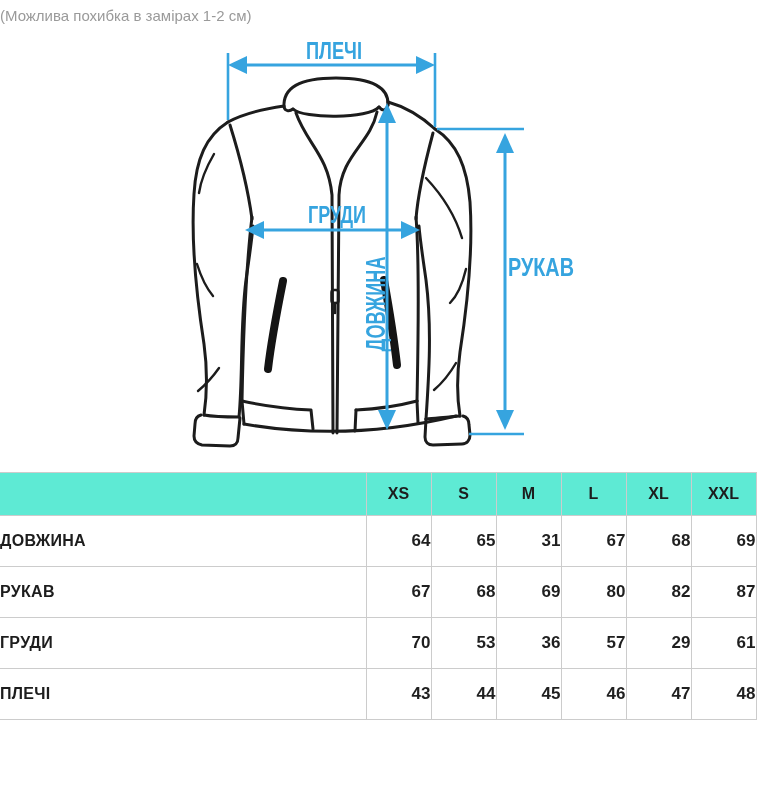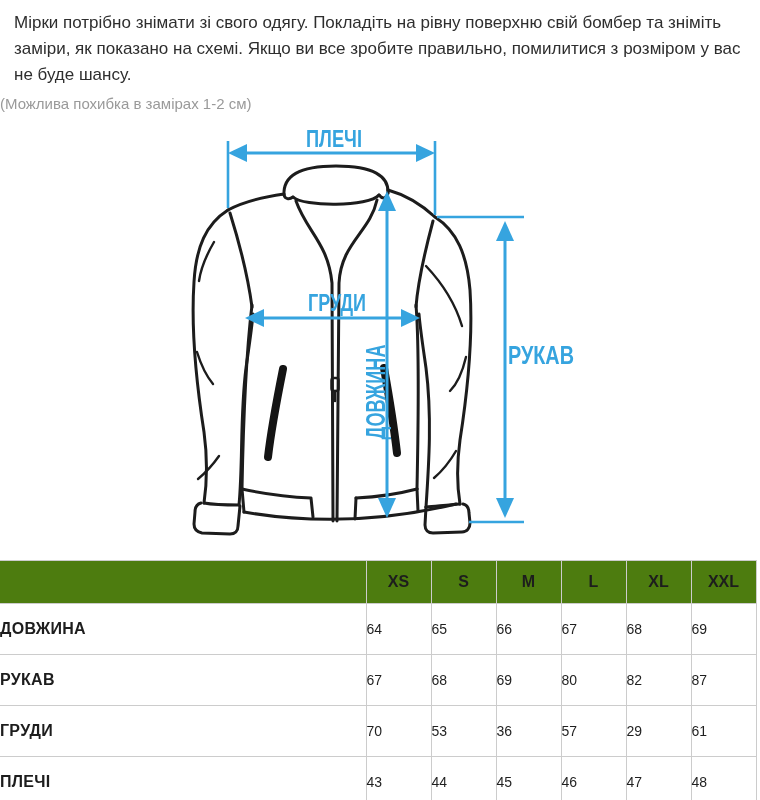--- a/index.html
+++ b/index.html
@@ -46,49 +46,48 @@
   table.sizes col.label-col { width: 366px; }
   table.sizes col.size-col { width: 65px; }
   table.sizes th, table.sizes td {
     border-bottom: 1px solid #cccccc;
     border-right: 1px solid #cccccc;
     box-sizing: border-box;
     padding: 0;
   }
   table.sizes th {
     height: 43px;
-    background: #4d7c0f;
+    background: #5eead4;
     font-size: 16px;
     font-weight: bold;
     color: #1d1d1d;
     text-align: center;
   }
   table.sizes th.corner { text-align: left; }
   table.sizes td { height: 51px; background: #ffffff; }
   td.row-label {
     font-size: 16px;
     font-weight: bold;
     color: #1d1d1d;
     text-align: left;
     padding-left: 8px;
     letter-spacing: 0.3px;
   }
   td.value {
-    font-size: 14px;
+    font-size: 17px;
     color: #1f1f1f;
-    text-align: left;
-    font-weight: normal;
+    text-align: right;
+    font-weight: bold;
   }
 </style>
 </head>
 <body>
 
 <div class="page">
 
-  <p class="intro">Мірки потрібно знімати зі свого одягу. Покладіть на рівну поверхню свій бомбер та зніміть заміри, як показано на схемі. Якщо ви все зробите правильно, помилитися з розміром у вас не буде шансу.</p>
   <p class="note">(Можлива похибка в замірах 1-2 см)</p>
 
   <div class="diagram">
     <svg width="760" height="432" viewBox="0 125 760 432" xmlns="http://www.w3.org/2000/svg">
 
       <g stroke="#1c1c1c" stroke-width="3" fill="none" stroke-linecap="round" stroke-linejoin="round">
 
         <path d="M 284 200 C 283 181, 299 171, 336 171 C 373 171, 389 181, 388 198"></path>
         <path d="M 293 202 C 303 212, 369 212, 379 200"></path>
         <path d="M 284 200 C 285 204, 289 205, 293 202"></path>
@@ -189,21 +188,21 @@
         <th>L</th>
         <th>XL</th>
         <th>XXL</th>
       </tr>
     </thead>
     <tbody>
       <tr>
         <td class="row-label">ДОВЖИНА</td>
         <td class="value">64</td>
         <td class="value">65</td>
-        <td class="value">66</td>
+        <td class="value">31</td>
         <td class="value">67</td>
         <td class="value">68</td>
         <td class="value">69</td>
       </tr>
       <tr>
         <td class="row-label">РУКАВ</td>
         <td class="value">67</td>
         <td class="value">68</td>
         <td class="value">69</td>
         <td class="value">80</td>

